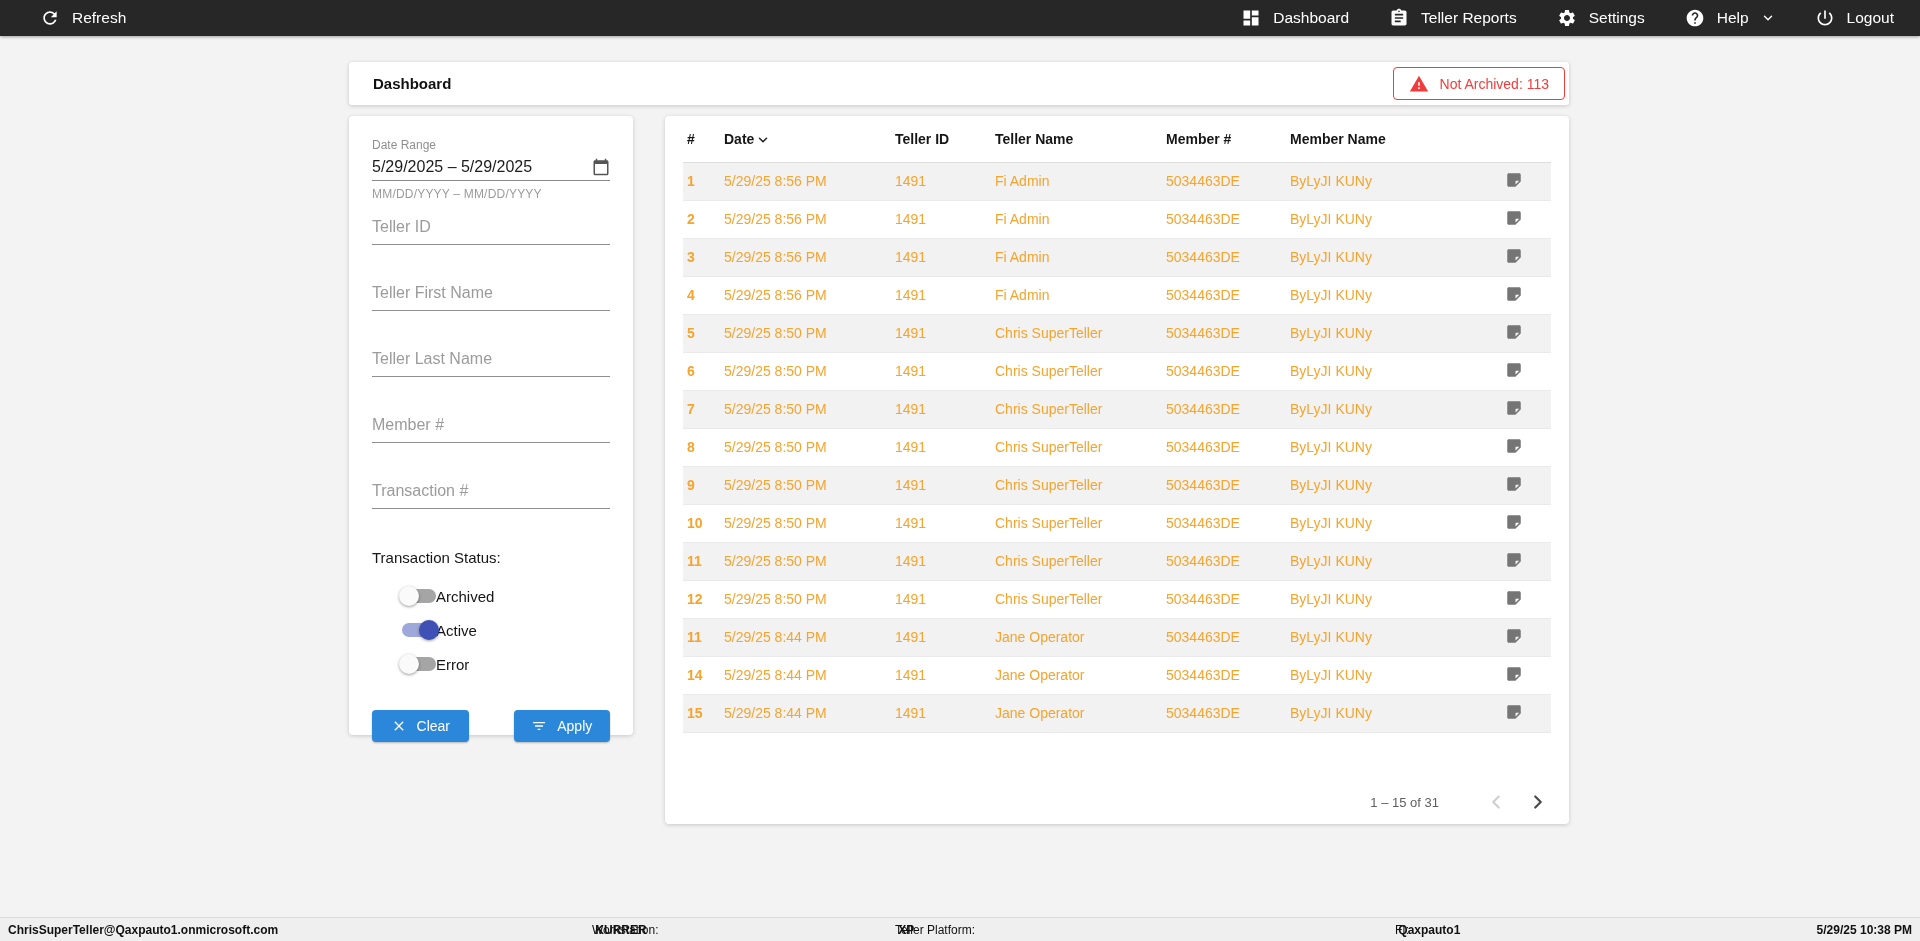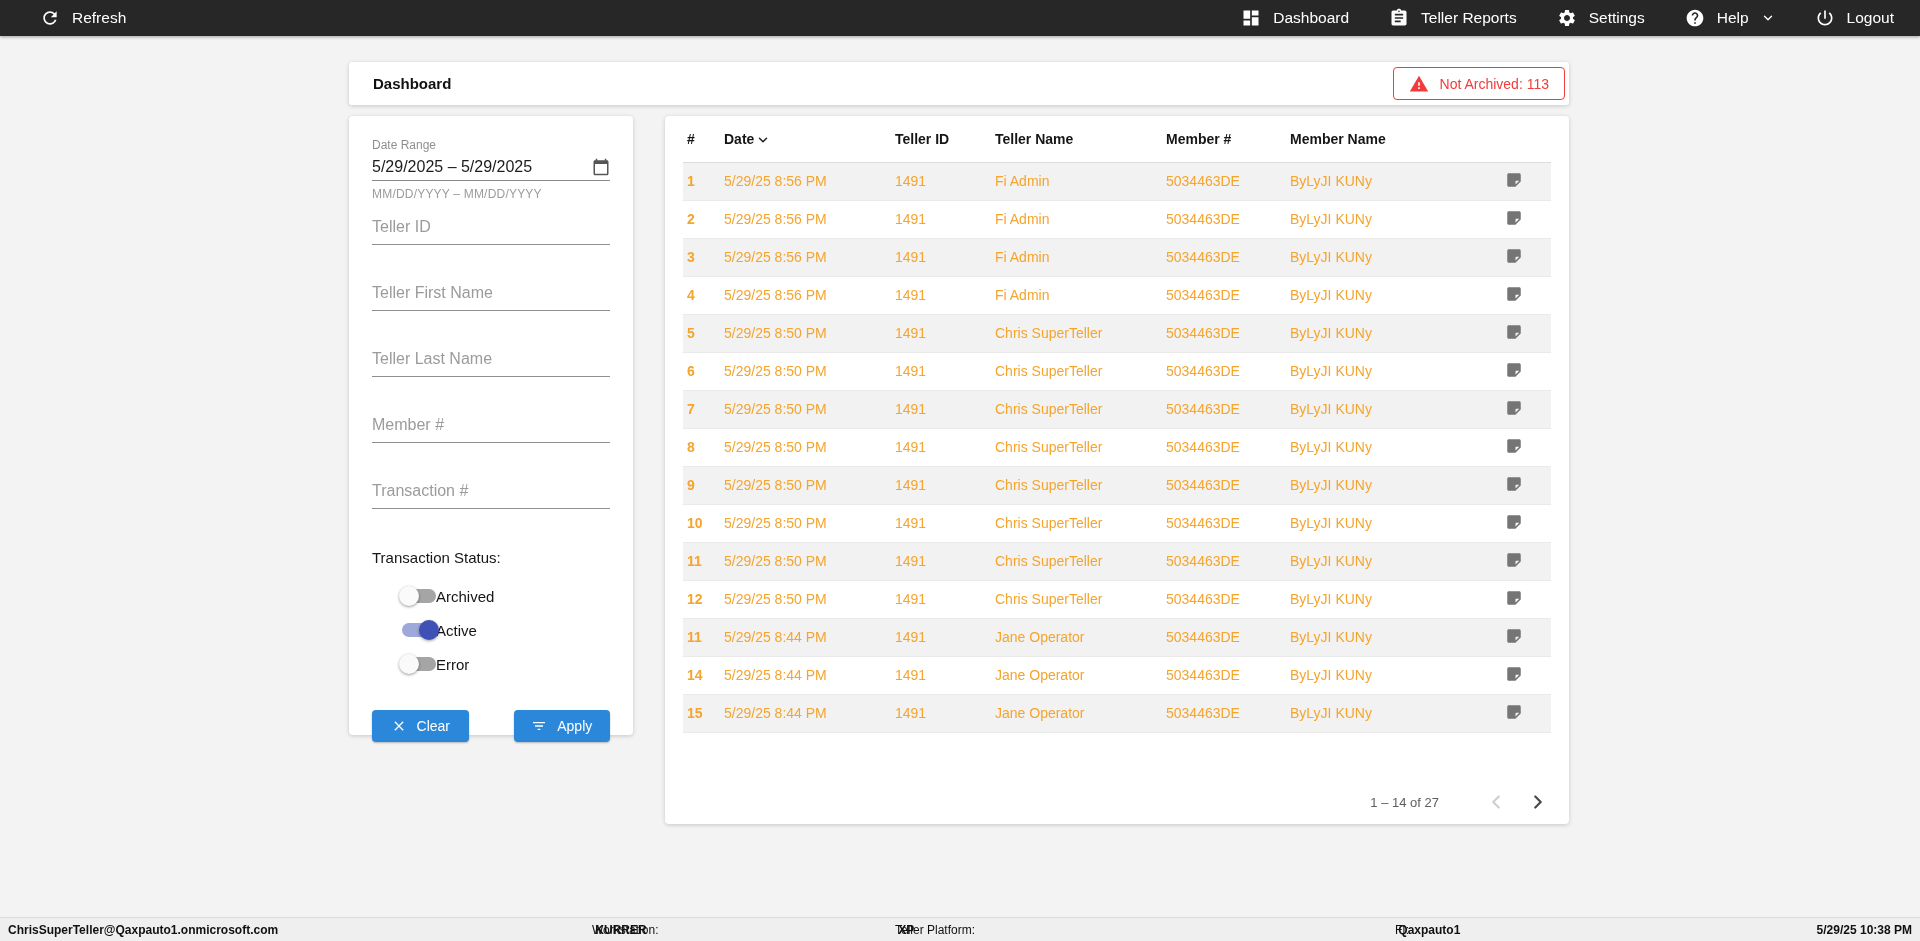--- a/index.html
+++ b/index.html
@@ -525,21 +525,21 @@
         <svg class="ic18" viewBox="0 0 24 24" fill="currentColor">
                 <path d="M19 3H5c-1.1 0-2 .9-2 2v14c0 1.1.9 2 2 2h9l7-7V5c0-1.1-.9-2-2-2zm-5 15v-4c0-.55.45-1 1-1h4l-5 5z"></path>
               </svg>
       </span>
     </td>
   </tr>
 </tbody>
   </table>
 
   <div class="pagination">
-    <span class="range">1 – 14 of 27</span>
+    <span class="range">1 – 15 of 31</span>
     <span class="chev prev">
       <svg class="ic22" viewBox="0 0 24 24">
           <path d="M15 6l-6 6 6 6" fill="none" stroke="currentColor" stroke-width="2.4" stroke-linecap="round" stroke-linejoin="round"></path>
         </svg>
     </span>
     <span class="chev next">
       <svg class="ic22" viewBox="0 0 24 24">
           <path d="M9 6l6 6-6 6" fill="none" stroke="currentColor" stroke-width="2.4" stroke-linecap="round" stroke-linejoin="round"></path>
         </svg>
     </span>

